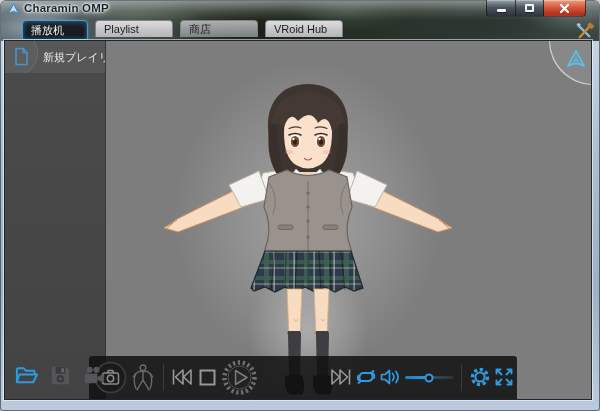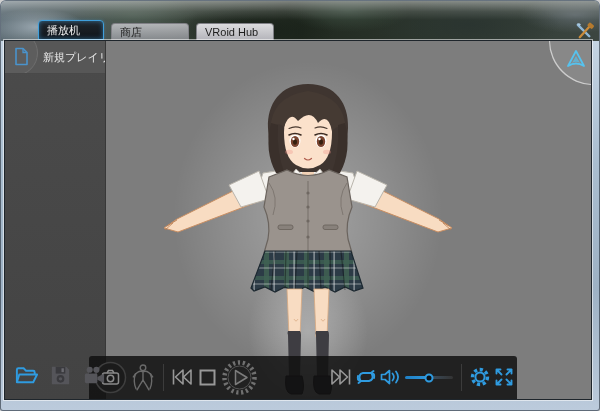--- a/index.html
+++ b/index.html
@@ -53,21 +53,21 @@
   }
   .win-btn.min { width: 29px; border-radius: 0 0 0 4px; border-right: none; }
   .win-btn.max { width: 29px; border-radius: 0; }
   .win-btn.close {
     width: 42px; border-radius: 0 0 4px 0; border-left: none;
     background: linear-gradient(180deg, #eb9f85, #d75a3c 45%, #b03420 85%);
   }
   .glyph-min { width: 9px; height: 3px; background: #f4f6f8; border-radius: 1px; box-shadow: 0 1px 1px rgba(0,0,0,.5); margin-top: 5px;}
   .glyph-max { width: 9px; height: 8px; border: 2px solid #f4f6f8; border-radius: 1px; box-shadow: 0 1px 1px rgba(0,0,0,.5); }
   
-  .tabbar { position: absolute; left: 22px; top: 20px; height: 20px; display: flex; align-items: flex-end; gap: 7px; margin-left: 16px; }
+  .tabbar { position: absolute; left: 22px; top: 20px; height: 20px; display: flex; align-items: flex-start; gap: 7px; }
   .tab {
     height: 17px; padding: 0 8px; font-size: 11px; color: #1c1c1c;
     background: linear-gradient(180deg, #dcdcde, #b4b4ba);
     border: 1px solid #808086; border-bottom: none;
     border-radius: 4px 4px 0 0;
     display: flex; align-items: center;
     min-width: 78px;
   }
   .tab.dim { background: linear-gradient(180deg, rgba(205,205,210,.8), rgba(150,152,158,.8)); color: #222; }
   .tab.active {
@@ -142,24 +142,46 @@
   }
 </style>
 </head>
 <body>
 
 <div class="window">
 
   <div class="glass-photo"></div>
   <div class="glass-sheen"></div>
 
+  <div class="titlebar">
+    <svg class="app-icon" viewBox="0 0 16 16">
+      <path d="M8 1 L14 13 L8 10 L2 13 Z" fill="#bfe4f6" stroke="#2f86c8" stroke-width="1.2" stroke-linejoin="round"></path>
+    </svg>
+    <span class="title-text">Charamin OMP</span>
+    <div class="win-buttons">
+      <div class="win-btn min">
+          <div class="glyph-min"></div>
+        </div>
+      <div class="win-btn max">
+          <div class="glyph-max"></div>
+        </div>
+      <div class="win-btn close">
+        <svg width="11" height="11" viewBox="0 0 11 11">
+          <path d="M2 2 L9 9 M9 2 L2 9" stroke="#fff" stroke-width="2.2" stroke-linecap="round"></path>
+        </svg>
+      </div>
+    </div>
+  </div>
 
   <div class="tabbar">
     <div class="tab active">
         <span>播放机</span>
+      </div>
+    <div class="tab">
+        <span>Playlist</span>
       </div>
     <div class="tab dim">
         <span>商店</span>
       </div>
     <div class="tab">
         <span>VRoid Hub</span>
       </div>
   </div>
 
   <svg class="tools-icon" viewBox="0 0 22 20">

